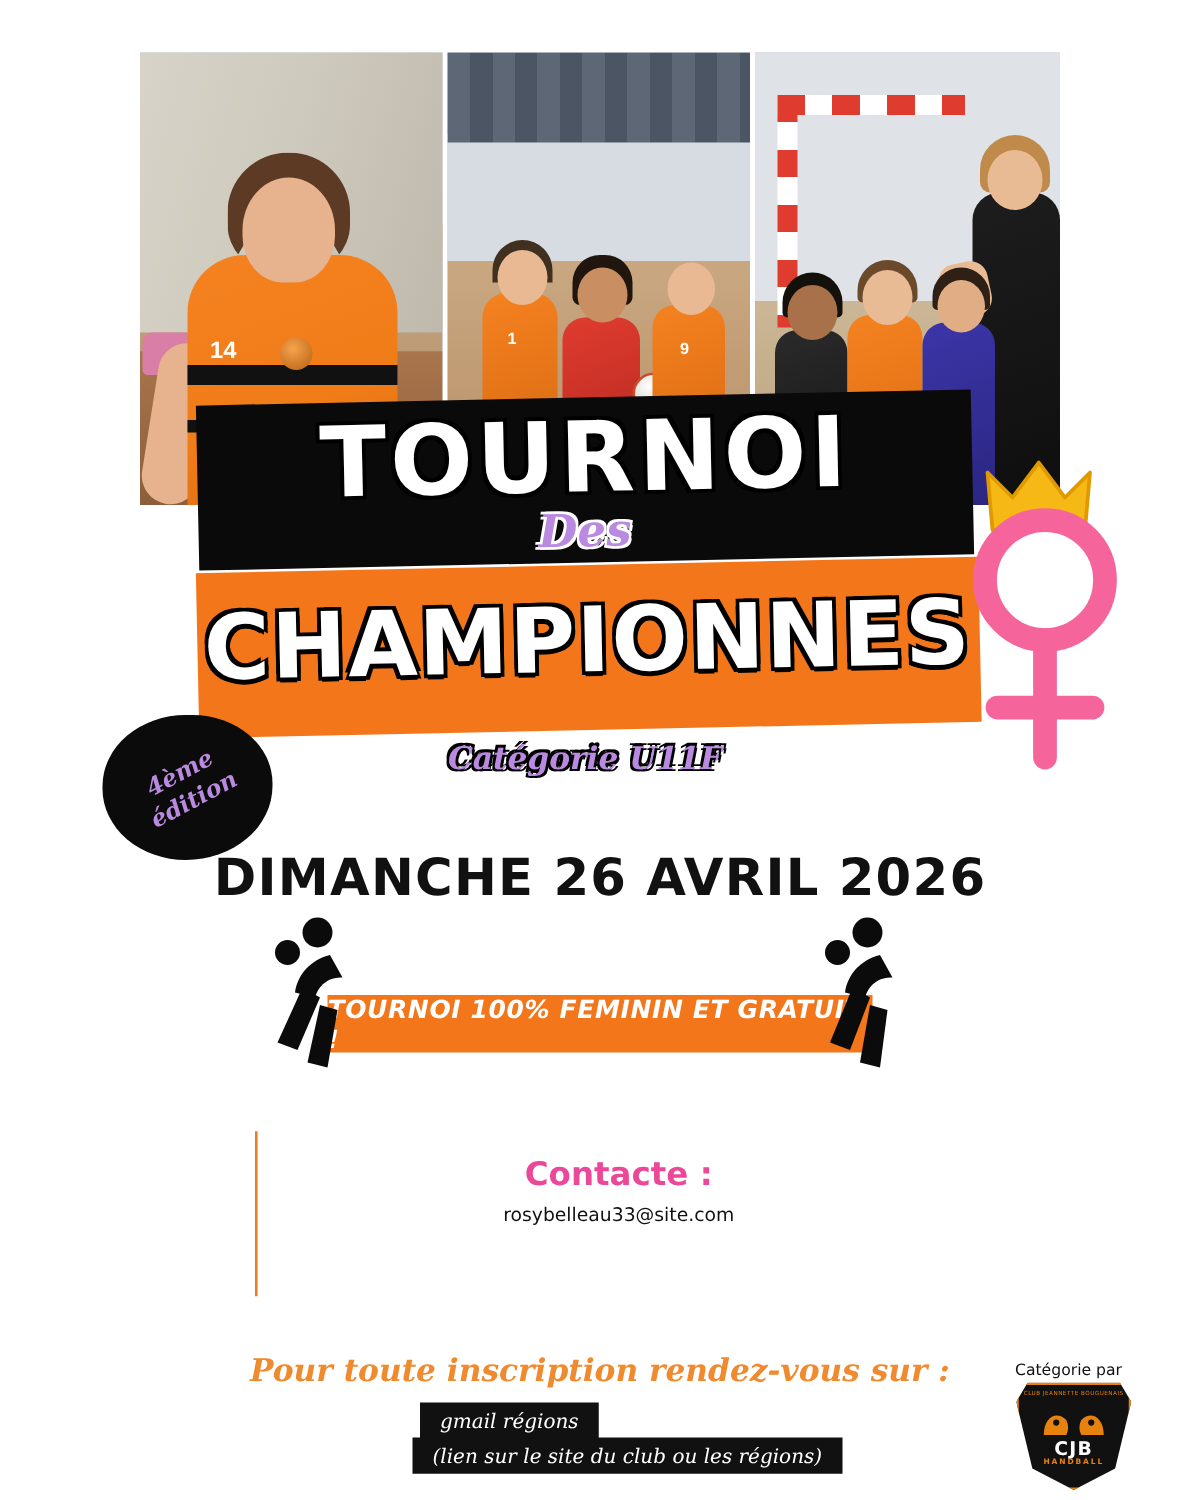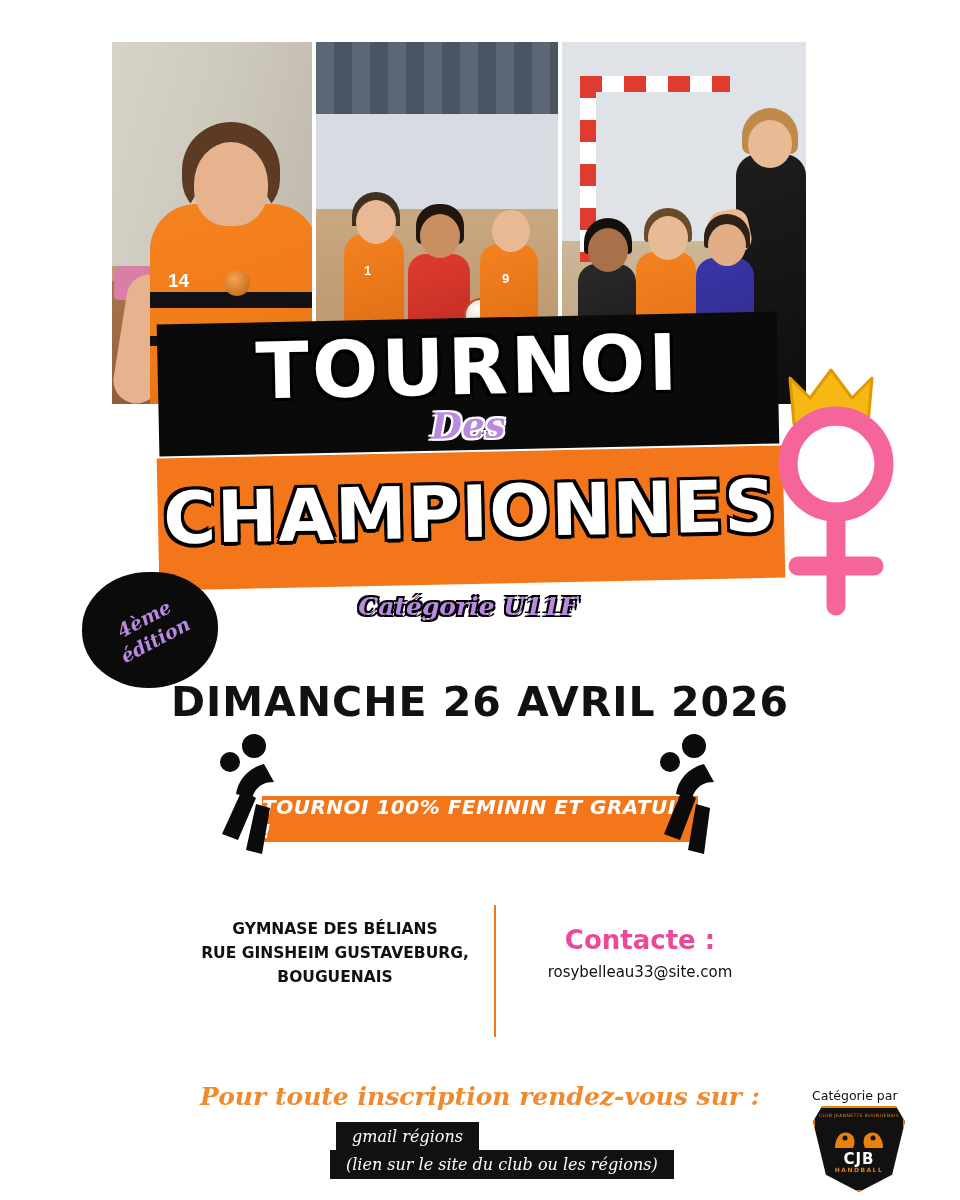--- a/index.html
+++ b/index.html
@@ -24,21 +24,21 @@
     width: 736px;
     height: 362px;
     display: flex;
     gap: 4px;
   }
   .photo {
     position: relative;
     overflow: hidden;
     background: #b9bec4;
   }
-  .photo-1 { width: 200px; }
+  .photo-1 { width: 242px; }
   .photo-2 { width: 242px; }
   .photo-3 { width: 244px; }
 
   
   .gym-bg {
     position: absolute;
     inset: 0;
     background:
       linear-gradient(to bottom,
         #cfd5dc 0%, #cfd5dc 38%,
@@ -657,25 +657,20 @@
     <path d="M58 32 C42 36, 32 48, 30 62 L46 66 C50 54, 58 50, 68 50 Z" fill="#0b0b0b"></path>
     <path d="M36 58 L18 102 L34 108 L50 66 Z" fill="#0b0b0b"></path>
     <path d="M50 72 L42 118 L58 122 L64 76 Z" fill="#0b0b0b"></path>
   </svg>
 </div>
 
 <div class="ribbon"></div>
 <div class="ribbon-text">TOURNOI 100% FEMININ ET GRATUIT !</div>
 
 <div class="info">
-  <div class="info-left">
-    <div>GYMNASE DES BÉLIANS</div>
-    <div>RUE GINSHEIM GUSTAVEBURG,</div>
-    <div>BOUGUENAIS</div>
-  </div>
   <div class="info-divider"></div>
   <div class="info-right">
     <div class="contact-title">Contacte :</div>
     <div class="email">rosybelleau33@site.com</div>
   </div>
 </div>
 
 <div class="inscription">Pour toute inscription rendez-vous sur :</div>
 <div class="link-box-1">gmail régions</div>
 <div class="link-box-2">(lien sur le site du club ou les régions)</div>

